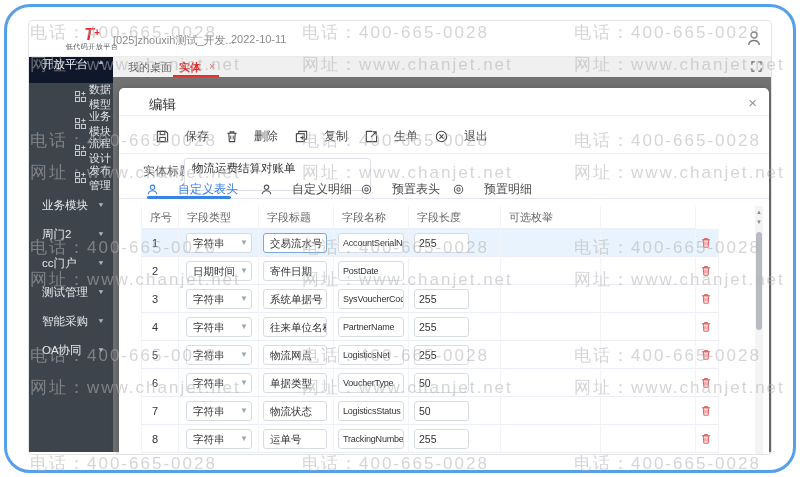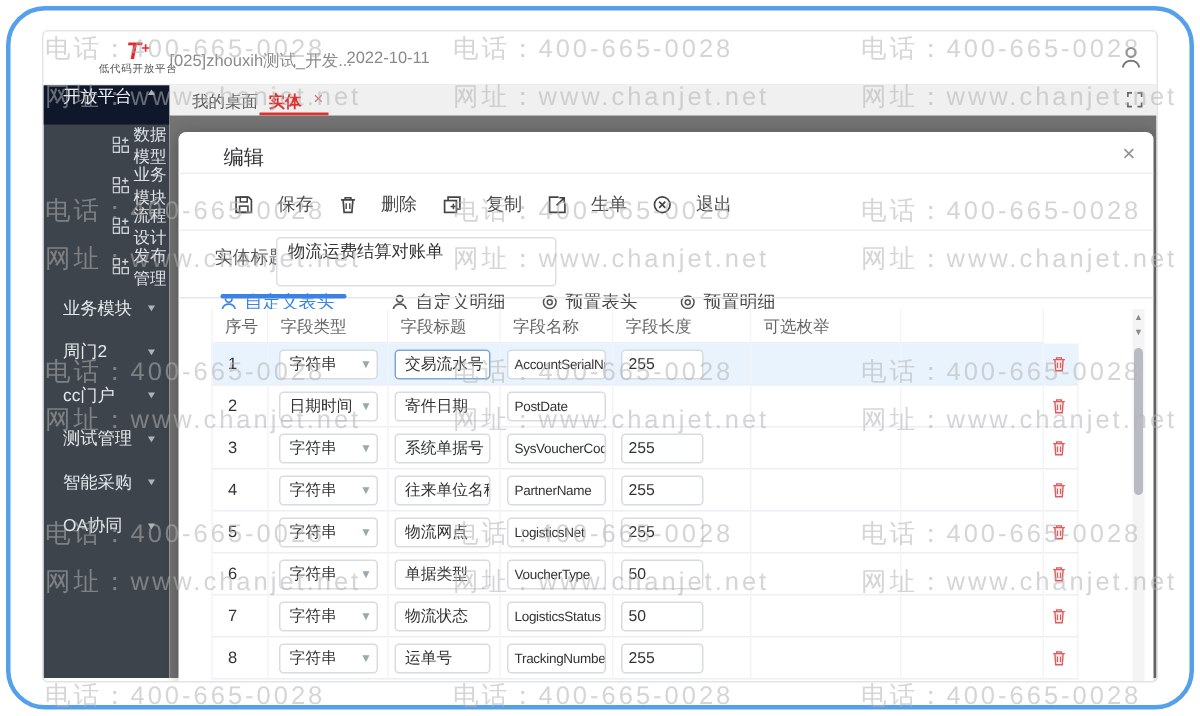--- a/index.html
+++ b/index.html
@@ -44,21 +44,21 @@
   .m-close{position:absolute;right:12px;top:7px;font-size:15px;color:#909399;cursor:pointer;line-height:15px;}
   .m-div1{position:absolute;left:0;top:27px;width:100%;border-top:1px solid #efefef;}
   .m-toolbar{position:absolute;left:37px;top:34px;height:28px;display:flex;align-items:center;gap:17px;}
   .tb-btn{display:flex;align-items:center;gap:16px;font-size:12px;color:#4a4a4a;cursor:pointer;white-space:nowrap;}
   .m-div2{position:absolute;left:0;top:65px;width:100%;border-top:1px solid #efefef;}
   .m-form-label{position:absolute;left:24px;top:75px;font-size:12px;color:#555;}
   .m-form-input{position:absolute;left:65px;top:70px;width:187px;height:33px;border:1px solid #dcdfe6;border-radius:3px;font-size:11.5px;color:#333;line-height:19px;padding-left:7px;background:#fff;}
 
   
   .m-tabs{position:absolute;left:0;top:93px;width:100%;height:17px;}
-  .m-tab{position:absolute;top:0;display:flex;align-items:center;gap:5px;font-size:12px;color:#4a4a4a;cursor:pointer;margin-top:12px;}
+  .m-tab{position:absolute;top:0;display:flex;align-items:center;gap:20px;font-size:12px;color:#4a4a4a;cursor:pointer;}
   .m-tab.active{color:#3a82e4;}
   .m-tabline{position:absolute;left:0;top:110px;width:100%;border-top:1px solid #e4e7ed;}
   .m-underline{position:absolute;left:28px;top:108px;width:84px;height:2.5px;background:#3a82e4;border-radius:2px;}
 
   
   .tbl{position:absolute;left:22px;top:118px;width:578px;}
   .trow{display:grid;grid-template-columns:38px 80px 75px 75px 92px 100px 95px 23px;}
   .th{height:23px;font-size:11px;color:#666;display:flex;align-items:center;padding-left:8px;border-bottom:1px solid #ebeef5;border-right:1px solid #f2f4f8;background:#fff;white-space:nowrap;overflow:hidden;}
   .trow .th:first-child{border-left:1px solid #f2f4f8;}
   .tr{height:28px;}

